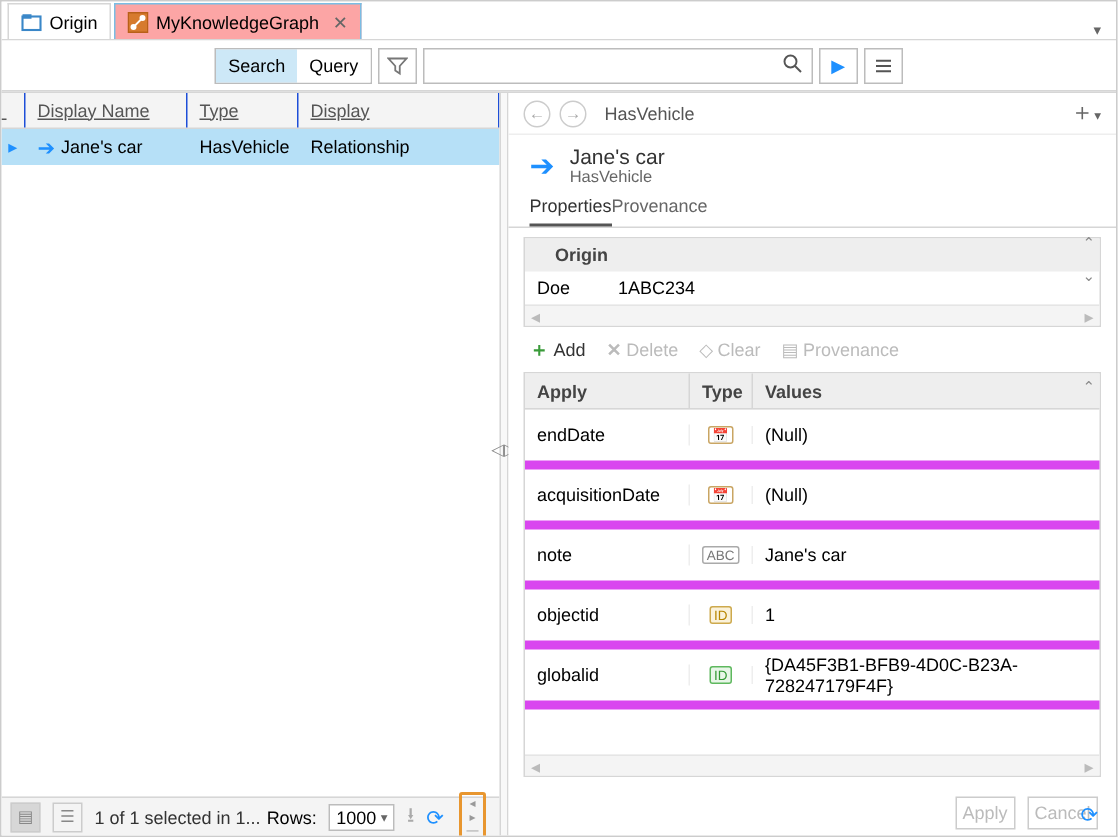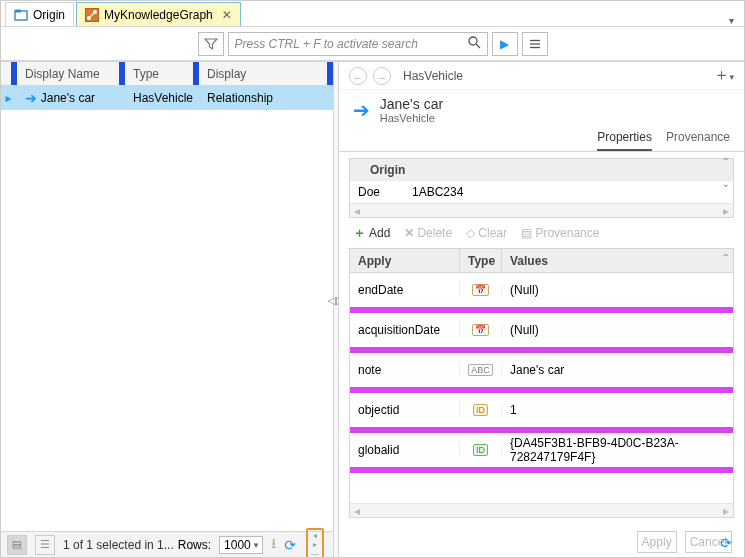--- a/index.html
+++ b/index.html
@@ -1,21 +1,21 @@
 <!DOCTYPE html>
 <html><head>
 <meta charset="utf-8">
 <style>
 * { box-sizing: border-box; margin: 0; padding: 0; font-family: "Segoe UI", Arial, sans-serif; font-size: 12px; }
 body { width: 745px; height: 558px; background: #f8f8f8; position: relative; display: flex; flex-direction: column; border: 1px solid #ccc; overflow: hidden; }
 
 
 .tabbar { height: 26px; background: #fff; display: flex; align-items: flex-end; border-bottom: 1px solid #d6d6d6; padding-left: 4px; }
 .tab { display: flex; align-items: center; height: 24px; padding: 0 8px; border: 1px solid #d6d6d6; border-bottom: none; margin-right: 2px; background: #fff; gap: 5px; position: relative; }
-.tab.active { background: #fef9c3; border-color: #7abde4; }
+.tab.active { background: #fca5a5; border-color: #7abde4; }
 .tab-icon { width: 14px; height: 14px; display: inline-flex; align-items: center; justify-content: center; }
 .tab-close { font-size: 12px; color: #666; margin-left: 4px; }
 .tabbar-right { margin-left: auto; padding: 0 10px; color: #666; font-size: 10px; }
 
 
 .searchbar { height: 34px; display: flex; align-items: center; justify-content: center; gap: 4px; padding: 4px 0; border-bottom: 1px solid #d6d6d6; background: #fff; }
 .seg { display: flex; border: 1px solid #bcbcbc; height: 24px; }
 .seg-btn { padding: 0 8px; display: flex; align-items: center; background: #fff; cursor: pointer; }
 .seg-btn.active { background: #cde8f7; }
 .icon-btn { width: 26px; height: 24px; border: 1px solid #bcbcbc; display: flex; align-items: center; justify-content: center; background: #fff; }
@@ -26,21 +26,21 @@
 
 
 .main { flex: 1; display: flex; min-height: 0; border-top: 1px solid #d6d6d6; }
 .left { width: 332px; display: flex; flex-direction: column; background:#fff; }
 .divider { width: 6px; position: relative; background:#f8f8f8; border-left:1px solid #d6d6d6; border-right:1px solid #d6d6d6; }
 .divider .grip { position:absolute; top:48%; left:50%; transform:translate(-50%,-50%); color:#888; font-size:11px; }
 .right { flex: 1; display: flex; flex-direction: column; background:#fff; position:relative; }
 
 
 .thead { display: flex; height: 24px; border-bottom: 1px solid #d6d6d6; background: #f4f4f4; }
-.th { padding: 0 8px; display: flex; align-items: center; border-right: 6px solid #1d4ed8; color:#555; }
+.th { padding: 0 8px; display: flex; align-items: center; border-right: 1px solid #1d4ed8; color:#555;text-decoration:underline; }
 .th.c0 { width: 16px; padding:0; }
 .th.c1 { width: 108px; }
 .th.c2 { width: 74px; }
 .th.c3 { flex: 1; }
 .trow { display: flex; height: 24px; align-items: center; background: #b6e0f7; }
 .trow .td { padding: 0 8px; border-right: 1px solid rgba(0,0,0,0); }
 .td.c0 { width: 16px; padding:0; display:flex; align-items:center; justify-content:center; color:#1e90ff; }
 .td.c1 { width: 108px; display:flex; align-items:center; gap:4px; }
 .td.c2 { width: 74px; }
 .td.c3 { flex: 1; }
@@ -49,21 +49,21 @@
 
 .rhead { height: 28px; display:flex; align-items:center; padding: 0 10px; gap:6px; color:#555; border-bottom:1px solid #eee;}
 .nav-arrow { width:18px; height:18px; border:1px solid #ccc; border-radius:50%; display:flex; align-items:center; justify-content:center; color:#aaa; font-size:11px; }
 .rhead .plus { margin-left:auto; color:#666; font-size:16px; }
 .rtitle { display:flex; align-items:center; gap:10px; padding: 6px 14px 2px; }
 .rtitle .big-arrow { color:#1e90ff; font-size:20px; }
 .rtitle-main { font-size:14px; color:#333; }
 .rtitle-sub { font-size:11px; color:#666; }
 
 
-.dtabs { display:flex; gap:14px; padding: 4px 14px 0; border-bottom:1px solid #d6d6d6;justify-content:flex-end; }
+.dtabs { display:flex; padding: 4px 14px 0; border-bottom:1px solid #d6d6d6; }
 .dtab { padding-bottom:5px; color:#666; cursor:pointer; }
 .dtab.active { color:#333; border-bottom:2px solid #555; font-weight:500; }
 
 
 .otable { margin: 6px 10px 0; border:1px solid #d6d6d6; }
 .othead { display:flex; background:#eee; height:22px; }
 .othead .oth { padding:0 8px; display:flex; align-items:center; border-right:1px solid #d6d6d6; font-weight: bold; color:#444;}
 .othead .oth:first-child{ width:54px;padding-left:20px;}
 .othead .oth:last-child{ flex:1; border-right:none;}
 .orow { display:flex; height:22px; align-items:center; }
@@ -136,27 +136,34 @@
           <line x1="5" y1="9" x2="9" y2="5" stroke="#fff" stroke-width="1.2"></line>
         </svg>
     </span>
     <span>MyKnowledgeGraph</span>
     <span class="tab-close">✕</span>
   </div>
   <div class="tabbar-right">▾</div>
 </div>
 
 <div class="searchbar">
+  <div class="seg">
+    <div class="seg-btn active">
+        <span>Search</span>
+      </div>
+    <div class="seg-btn">
+        <span>Query</span>
+      </div>
+  </div>
   <div class="icon-btn">
     <svg width="14" height="14" viewBox="0 0 14 14">
         <path d="M1 2h12l-4.5 5v5l-3-2V7z" fill="none" stroke="#777" stroke-width="1.2"></path>
       </svg>
   </div>
   <div class="search-input">
-    <span>Press CTRL + F to activate search</span>
     <span class="mag">
       <svg width="13" height="13" viewBox="0 0 13 13">
           <circle cx="5" cy="5" r="4" fill="none" stroke="#555" stroke-width="1.3"></circle>
           <line x1="8" y1="8" x2="12" y2="12" stroke="#555" stroke-width="1.3"></line>
         </svg>
     </span>
   </div>
   <div class="play-btn">
       <span>▶</span>
     </div>

